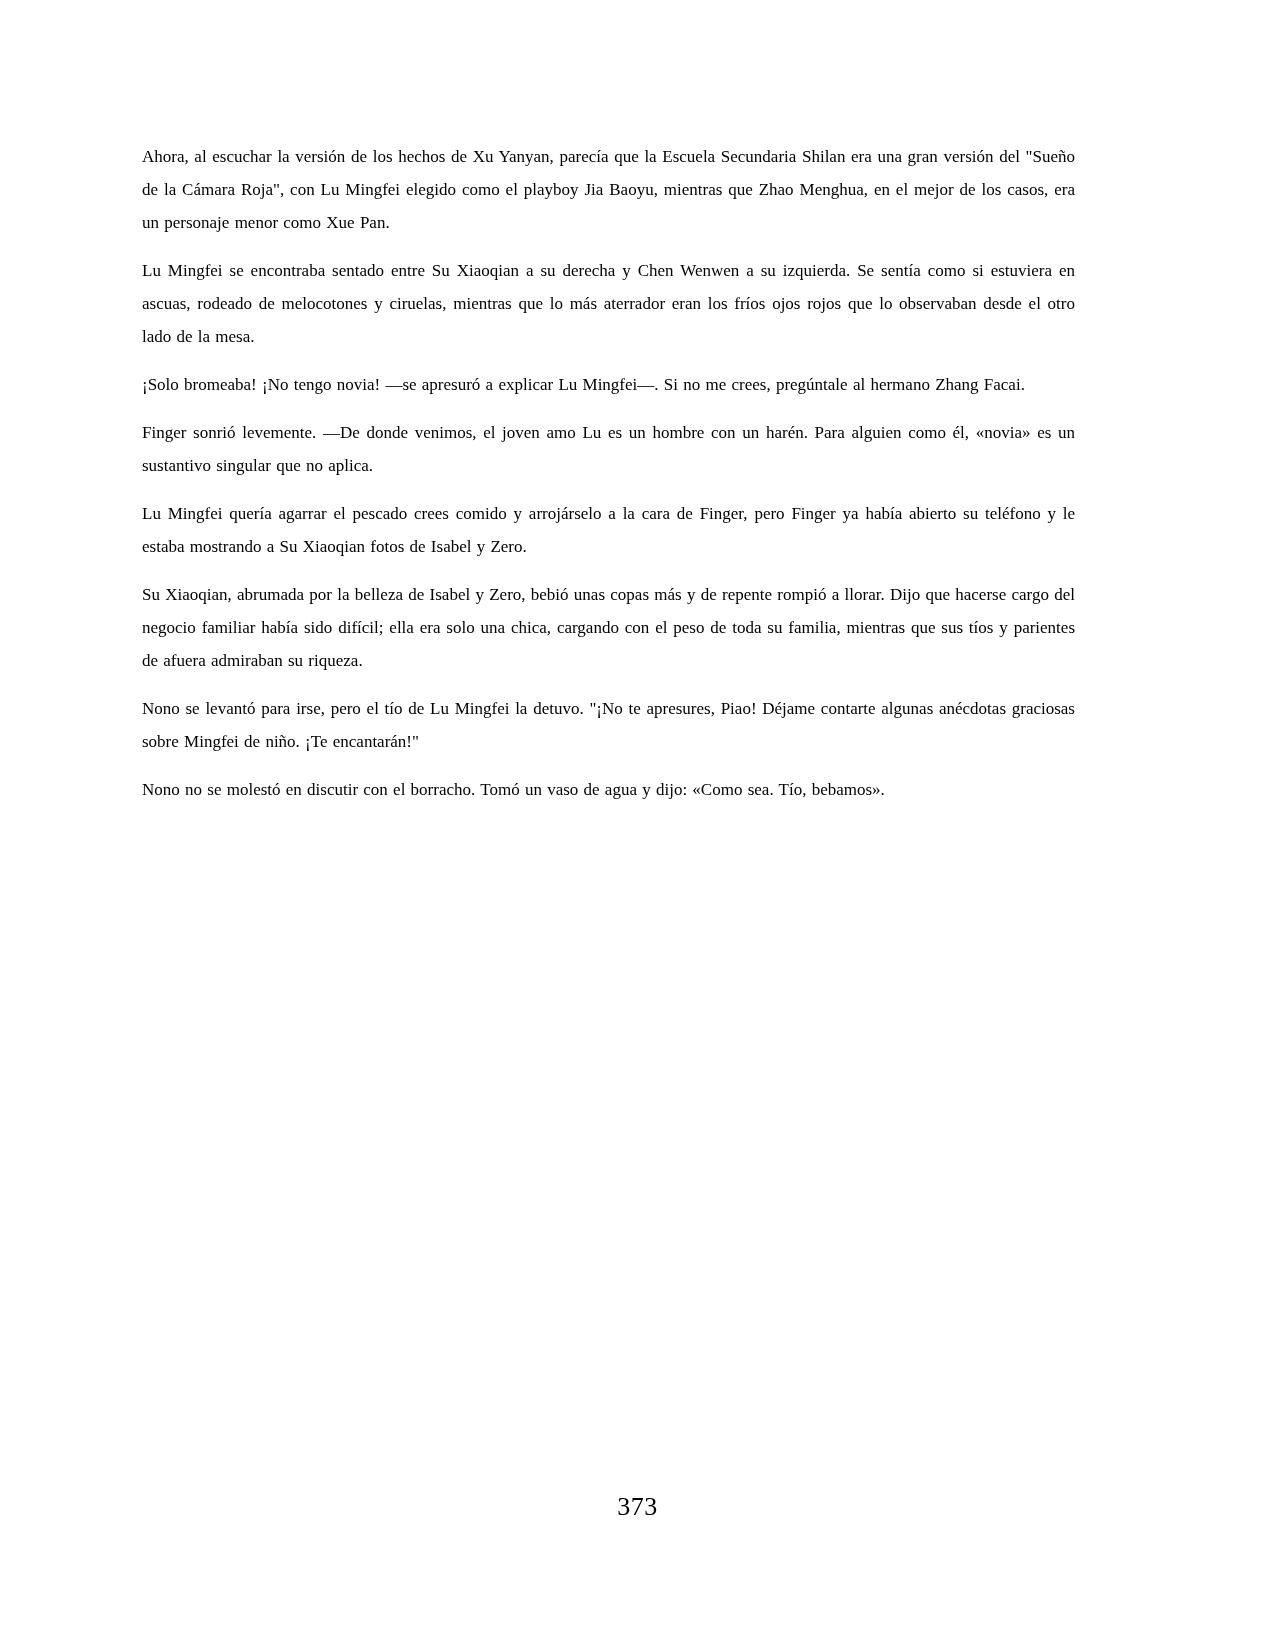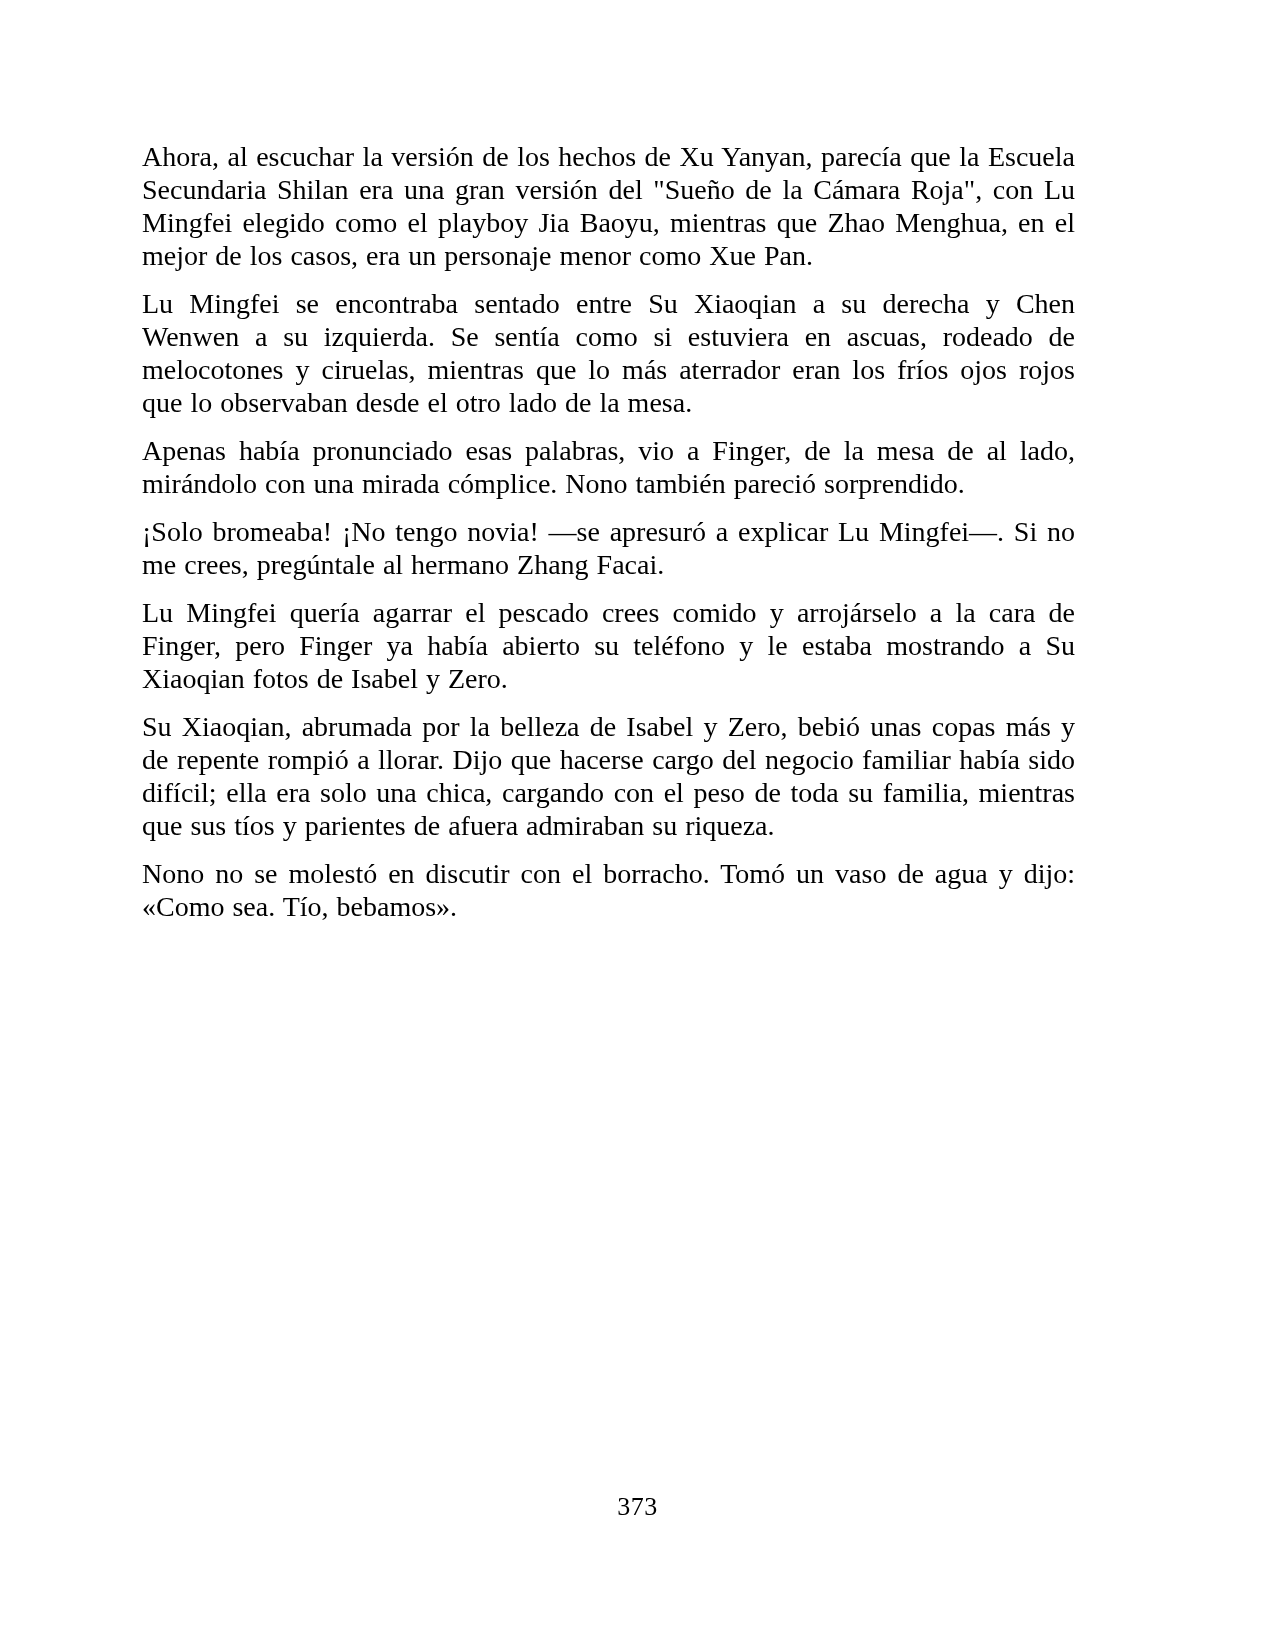--- a/index.html
+++ b/index.html
@@ -16,21 +16,21 @@
     overflow: hidden;
   }
   .page {
     position: absolute;
     left: 142px;
     top: 140px;
     width: 933px;
   }
   .body-paragraph {
     margin: 0 0 15px 0;
-    font-size: 28px;
+    font-size: 17px;
     line-height: 33px;
     text-align: justify;
     text-justify: inter-word;
     word-spacing: 1px;
   }
   .page-footer {
     position: absolute;
     top: 1492px;
     left: 0;
     width: 1275px;
@@ -40,22 +40,23 @@
     font-size: 26px;
     letter-spacing: 0.5px;
   }
 </style>
 </head>
 <body>
 
 <div class="page">
   <p class="body-paragraph">Ahora, al escuchar la versión de los hechos de Xu Yanyan, parecía que la Escuela Secundaria Shilan era una gran versión del "Sueño de la Cámara Roja", con Lu Mingfei elegido como el playboy Jia Baoyu, mientras que Zhao Menghua, en el mejor de los casos, era un personaje menor como Xue Pan.</p>
   <p class="body-paragraph">Lu Mingfei se encontraba sentado entre Su Xiaoqian a su derecha y Chen Wenwen a su izquierda. Se sentía como si estuviera en ascuas, rodeado de melocotones y ciruelas, mientras que lo más aterrador eran los fríos ojos rojos que lo observaban desde el otro lado de la mesa.</p>
-  <p class="body-paragraph">Apenas había pronunciado esas palabras, vio a Finger, de la mesa de al lado, mirándolo con una mirada cómplice. Nono también pareció sorprendido.</p>
   <p class="body-paragraph">¡Solo bromeaba! ¡No tengo novia! —se apresuró a explicar Lu Mingfei—. Si no me crees, pregúntale al hermano Zhang Facai.</p>
+  <p class="body-paragraph">Finger sonrió levemente. —De donde venimos, el joven amo Lu es un hombre con un harén. Para alguien como él, «novia» es un sustantivo singular que no aplica.</p>
   <p class="body-paragraph">Lu Mingfei quería agarrar el pescado crees comido y arrojárselo a la cara de Finger, pero Finger ya había abierto su teléfono y le estaba mostrando a Su Xiaoqian fotos de Isabel y Zero.</p>
   <p class="body-paragraph">Su Xiaoqian, abrumada por la belleza de Isabel y Zero, bebió unas copas más y de repente rompió a llorar. Dijo que hacerse cargo del negocio familiar había sido difícil; ella era solo una chica, cargando con el peso de toda su familia, mientras que sus tíos y parientes de afuera admiraban su riqueza.</p>
+  <p class="body-paragraph">Nono se levantó para irse, pero el tío de Lu Mingfei la detuvo. "¡No te apresures, Piao! Déjame contarte algunas anécdotas graciosas sobre Mingfei de niño. ¡Te encantarán!"</p>
   <p class="body-paragraph">Nono no se molestó en discutir con el borracho. Tomó un vaso de agua y dijo: «Como sea. Tío, bebamos».</p>
 </div>
 
 <div class="page-footer">
   <span class="page-number">373</span>
 </div>
 
 </body></html>

